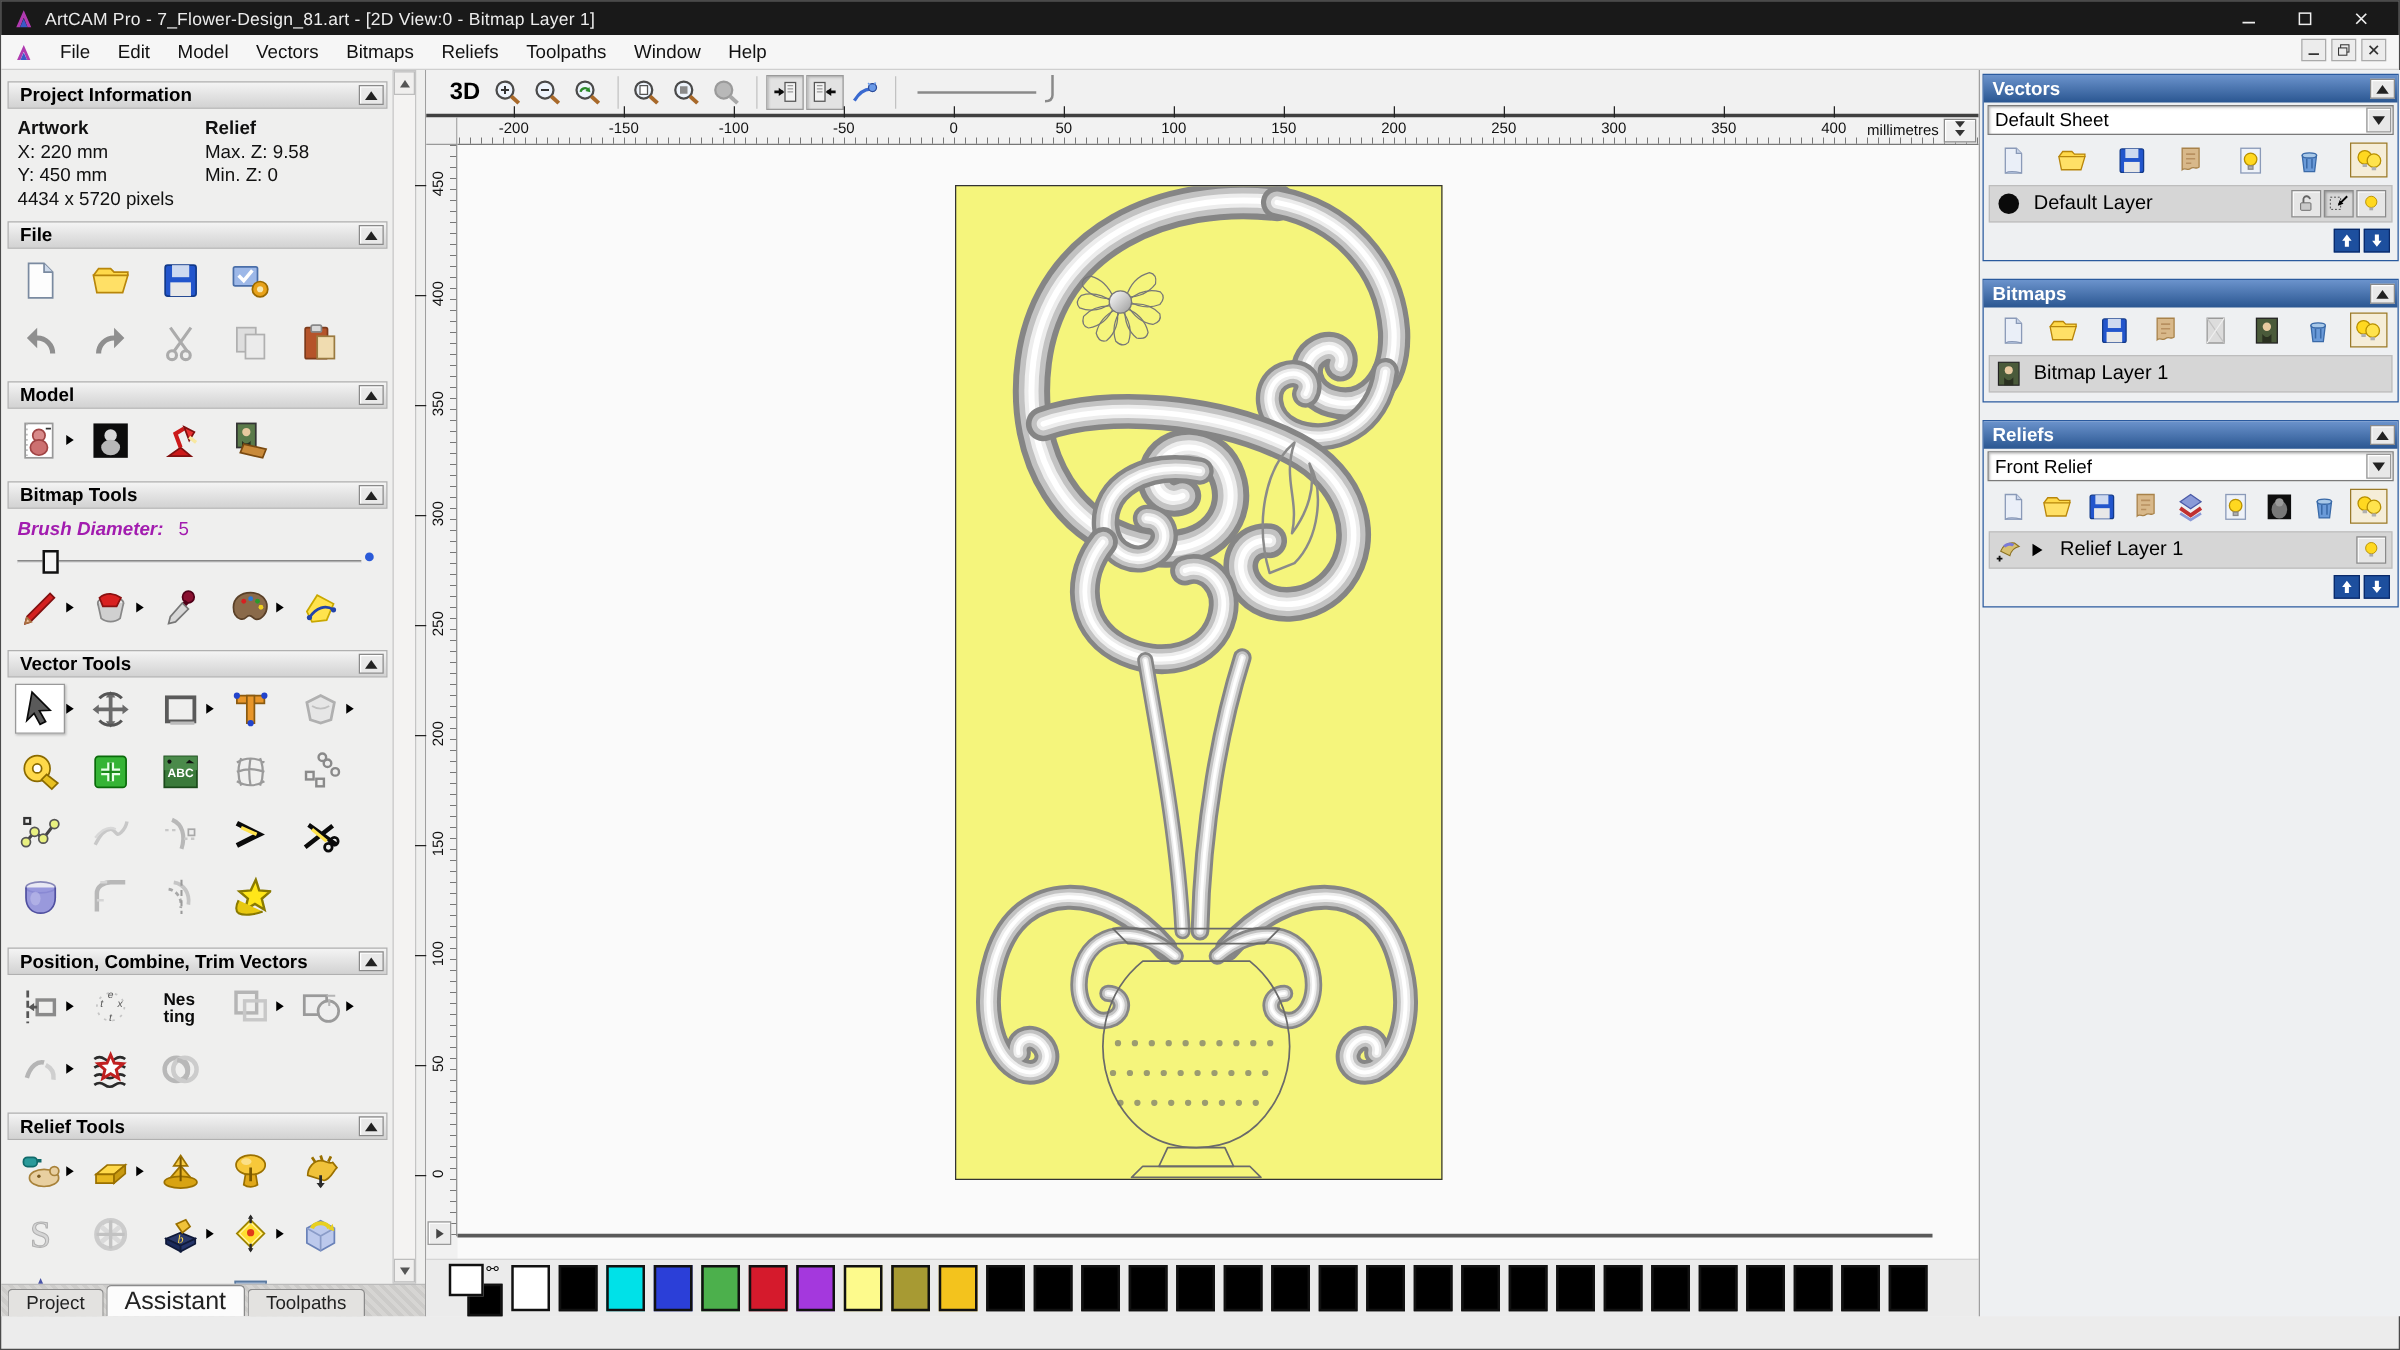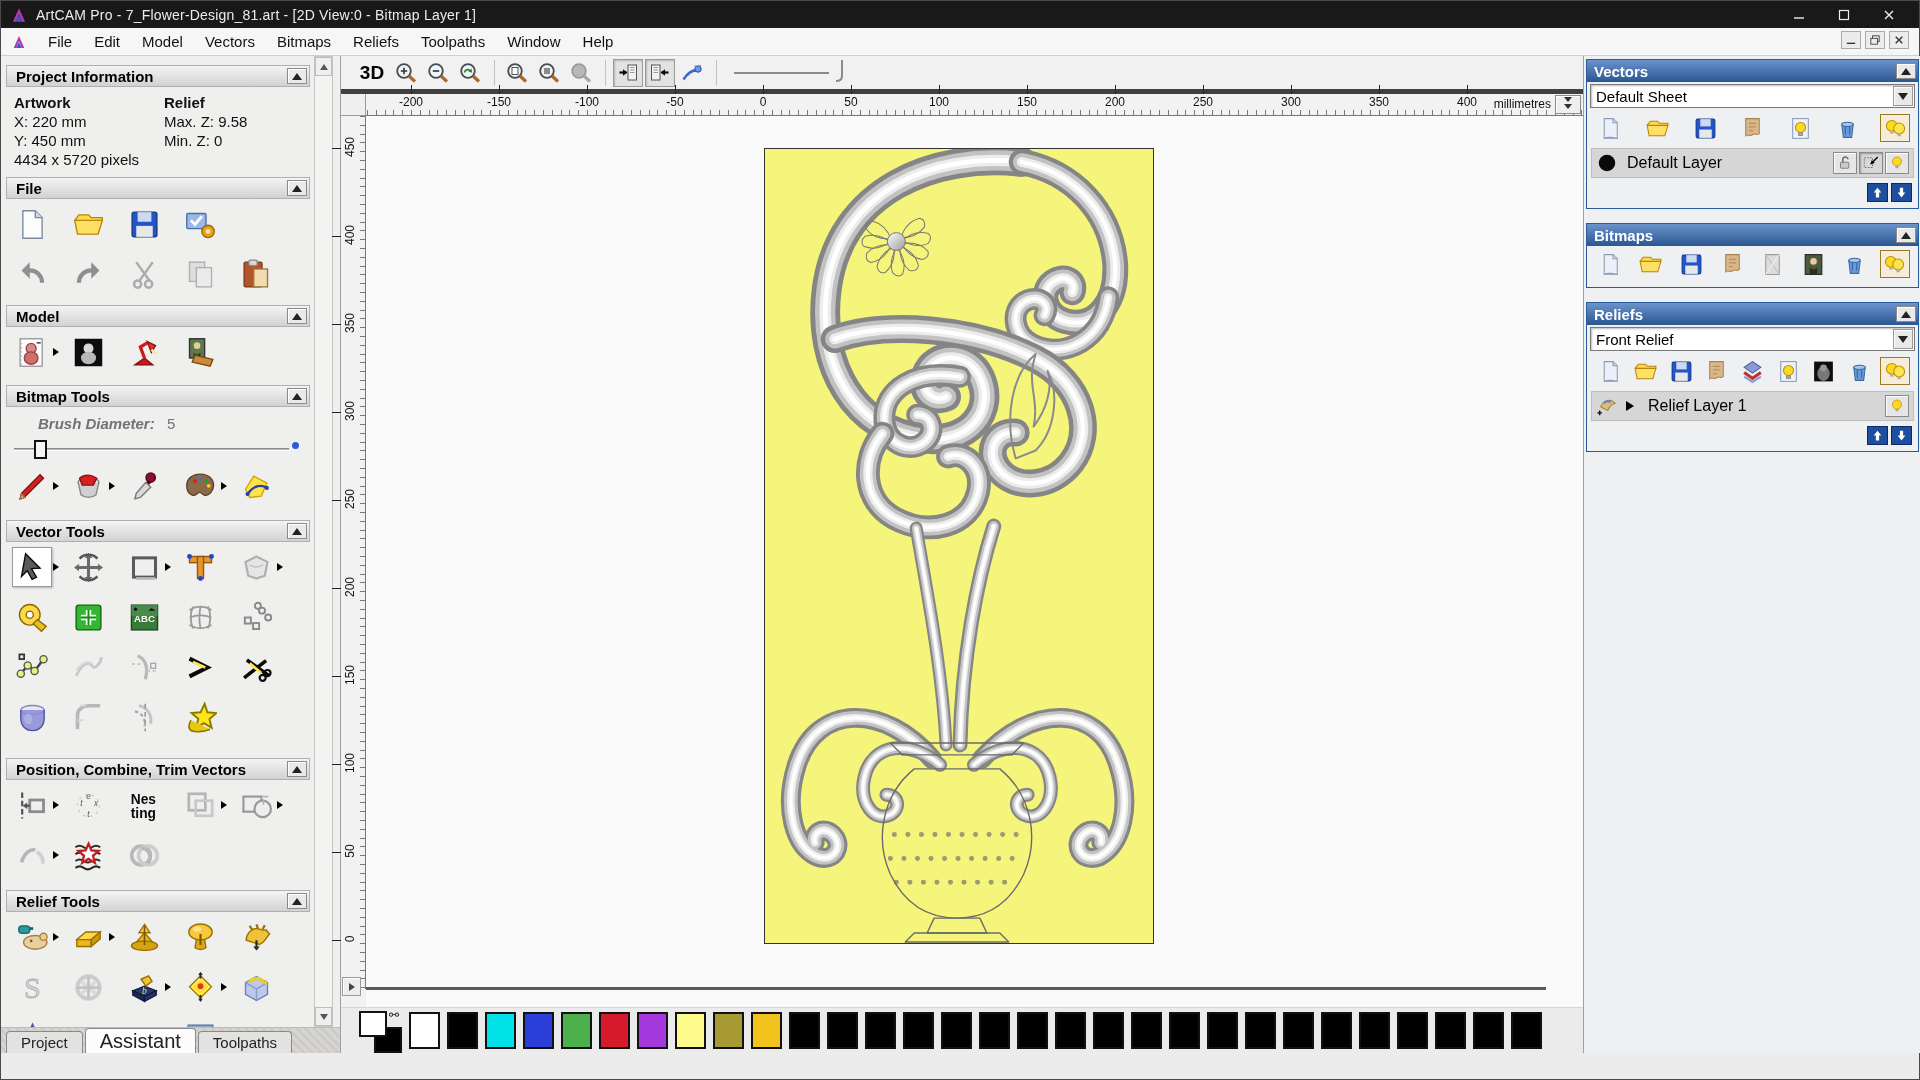--- a/index.html
+++ b/index.html
@@ -30,40 +30,40 @@
   .coll { width:20px; height:16px; margin-right:2px; background:#e9e9e9; border:1px solid #8a8a8a; box-shadow:inset 1px 1px 0 #fff; display:flex; align-items:center; justify-content:center; }
   .tri-up { width:0; height:0; border:5px solid transparent; border-bottom:7px solid #222; margin-top:-5px; }
   .pi-grid { display:grid; grid-template-columns:150px 1fr; padding:6px 0 4px 13px; font-size:15px; color:#111; line-height:19px; }
   .pi-grid .b { font-weight:bold; }
   .tools { display:flex; align-items:center; padding:5px 0 5px 7px; }
   .slot { width:56px; display:flex; align-items:center; justify-content:flex-start; padding-left:4px; }
   .tool { width:40px; height:40px; display:flex; align-items:center; justify-content:center;text-decoration:underline; }
   .tool svg { width:33px; height:33px; }
   .tool.active { background:#fff; border:1px solid #999; box-shadow:1px 1px 2px rgba(0,0,0,.25); }
   .fly { width:0; height:0; border:4px solid transparent; border-left:6px solid #000; margin-left:1px; }
-  .brush-row { padding:8px 0 0 13px; font-size:15px; color:#737373;margin-left:24px; }
+  .brush-row { padding:8px 0 0 13px; font-size:15px; color:#a21caf; }
   .brush-row .lbl { font-weight:bold; font-style:italic; }
   .slider { position:relative; margin:7px 14px 2px 13px; height:20px; }
   .slider .track { position:absolute; left:0; right:10px; top:9px; height:3px; background:#bbb; border-top:1px solid #888; border-bottom:1px solid #fff; }
   .slider .handle { position:absolute; left:20px; top:1px; width:13px; height:19px; background:#f5f5f5; border:2px solid #111; }
   .slider .dot { position:absolute; right:0; top:3px; width:7px; height:7px; border-radius:50%; background:#2a5ad8; }
   
   #lp-scroll { position:absolute; right:7px; top:0; width:19px; height:971px; background:#f4f3f2; border:1px solid #c5c5c5; }
   .sb-btn { position:absolute; left:0; width:17px; height:19px; background:#f0efee; border:1px solid #bdbdbd; display:flex; align-items:center; justify-content:center; }
   .sb-up { top:0; } .sb-down { bottom:0; }
   .sb-tri-up { width:0; height:0; border:4px solid transparent; border-bottom:6px solid #555; margin-top:-4px; }
   .sb-tri-down { width:0; height:0; border:4px solid transparent; border-top:6px solid #555; margin-bottom:-4px; }
   
   .tabsbar { position:absolute; left:0; bottom:0; width:100%; height:26px; background:repeating-linear-gradient(45deg,#d6d5d3 0 3px,#cccbc9 3px 6px); border-top:1px solid #bbb; display:flex; align-items:flex-end; padding-left:5px; }
   .tab { height:22px; padding:0 14px; background:#e3e2e0; border:1px solid #8a8a8a; border-bottom:none; border-radius:4px 4px 0 0; font-size:15px; color:#222; display:flex; align-items:center; margin-right:2px; }
   .tab.active { background:#fcfcfc; height:25px; font-size:20px; position:relative; z-index:2; }
 
   
   #center { position:absolute; left:340px; top:55px; width:1242px; height:997px; background:#f1f1f1; }
-  #viewbar { position:absolute; left:0; top:0; width:100%; height:38px; background:#f1f1f1; border-bottom:5px solid #404040; display:flex; align-items:center; padding-left:14px; }
+  #viewbar { position:absolute; left:0; top:0; width:100%; height:38px; background:#f1f1f1; border-bottom:3px solid #404040; display:flex; align-items:center; padding-left:14px; }
   .vbtn { width:30px; height:28px; display:flex; align-items:center; justify-content:center; margin-right:2px; }
   .vbtn svg { width:24px; height:24px; }
   .vbtn.pressed { background:#e2e2e2; border:1px solid #9a9a9a; box-shadow:inset 1px 1px 2px rgba(0,0,0,.2); }
   .vbtn.txt { font-size:19px; font-weight:bold; color:#000; width:34px; }
   .vsep { width:1px; height:26px; background:#c2c2c2; margin:0 7px; }
   #zoomline { width:95px; height:2px; background:#8a8a8a; margin:0 4px 0 10px; }
   #bracket svg { width:16px; height:26px; }
 
   
   #corner { position:absolute; left:0; top:38px; width:25px; height:22px; background:#efefef; border-right:1px solid #999; border-bottom:1px solid #999; }
@@ -1357,20 +1357,30 @@
           </span>
           <span class="rp-tool pressed">
             <svg viewBox="0 0 24 24">
               <circle cx="8.5" cy="9.5" r="5.2" fill="#ffd820" stroke="#b89000"></circle>
               <circle cx="15.5" cy="12" r="5.2" fill="#ffe34d" stroke="#b89000"></circle>
               <rect x="6.8" y="14.5" width="3.4" height="2.4" fill="#b0b0b0"></rect>
               <rect x="13.8" y="17" width="3.4" height="2.4" fill="#b0b0b0"></rect>
             </svg>
           </span>
         </div>
+      <div class="layer-row">
+        <span class="lsw">
+            <svg viewBox="0 0 24 24">
+              <rect x="3" y="2" width="18" height="20" fill="#4a5a3a" stroke="#222"></rect>
+              <circle cx="12" cy="9" r="3.5" fill="#e8c9a0"></circle>
+              <path d="M8 15c2.5 3.5 5.5 3.5 8 0v7H8z" fill="#2a3020"></path>
+            </svg>
+          </span>
+        <span class="nm">Bitmap Layer 1</span>
+      </div>
       <div style="height:5px"></div>
     </div>
 
     <div class="rp-sec" style="margin-top:14px">
       <div class="rp-h">
         <span class="t">Reliefs</span>
         <span class="coll">
             <span class="tri-up"></span>
           </span>
       </div>

